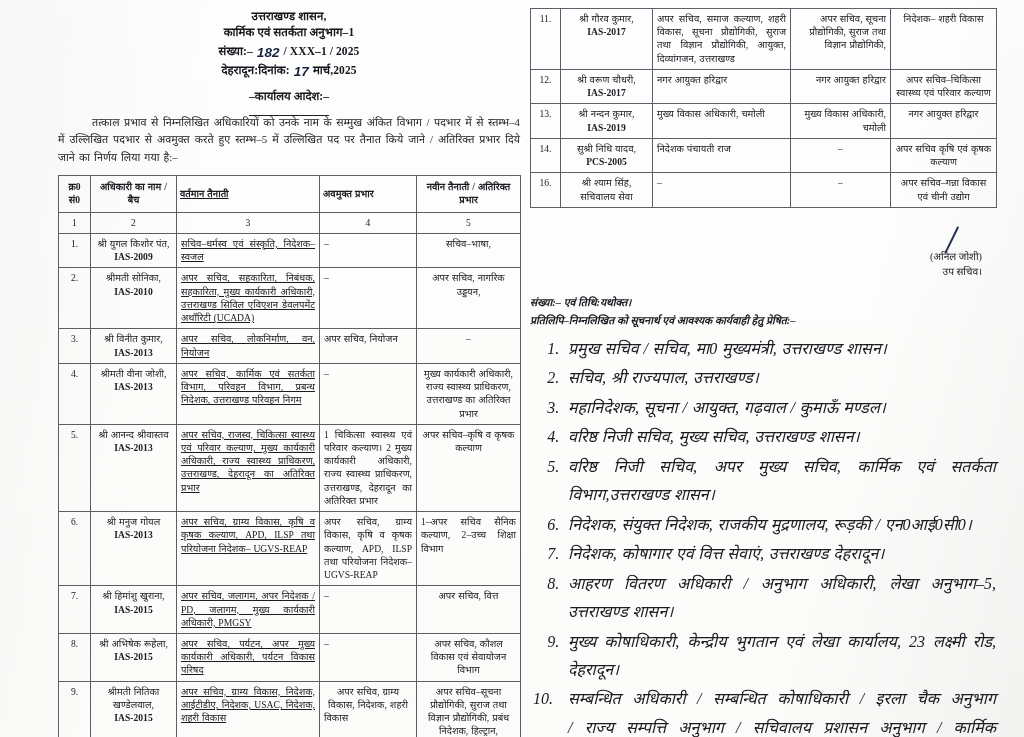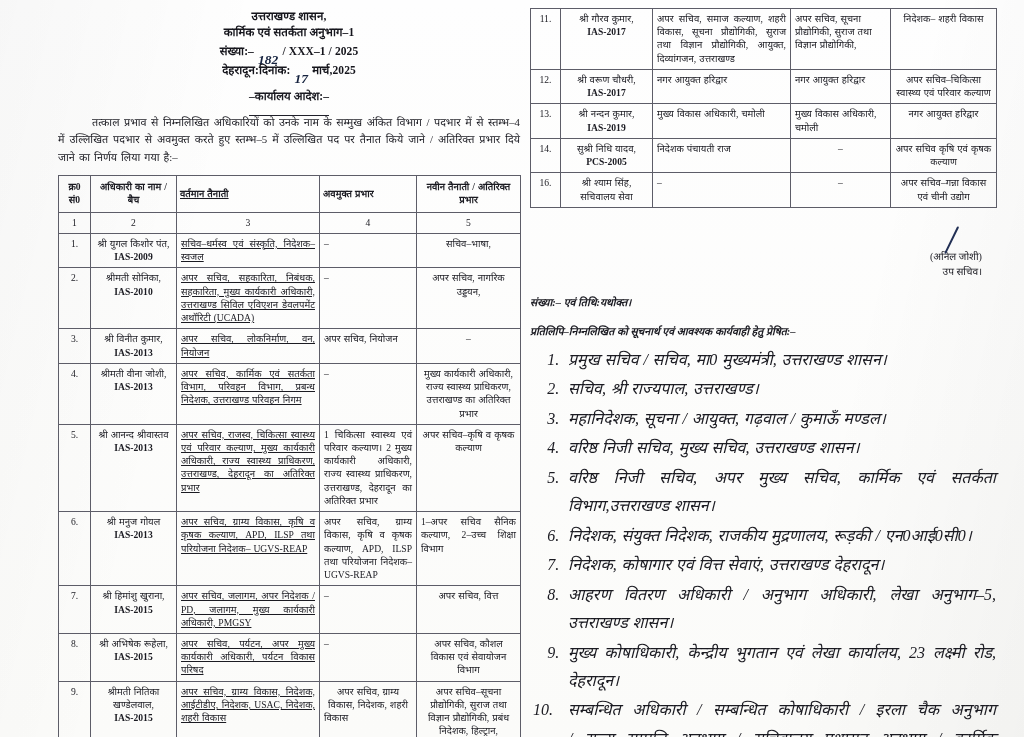--- a/index.html
+++ b/index.html
@@ -41,28 +41,28 @@
   .doc-head {
     text-align: center;
     line-height: 1.42;
     font-size: 11.5px;
     font-weight: 700;
     letter-spacing: .1px;
     color: #15151c;
   }
   .doc-head .ln { display: block; white-space: nowrap; }
   .hand {
-    font-family: Liberation Serif, serif;
+    font-family: Liberation Sans, sans-serif;
     font-style: italic;
     font-weight: 700;
     font-size: 13.5px;
     color: #16233f;
     padding: 0 1px;
     position: relative;
-    top: 9px;
+    top: 2px;
   }
   .order-title {
     text-align: center;
     font-size: 11.5px;
     font-weight: 700;
     margin-top: 9px;
     margin-bottom: 8px;
   }
   .order-title span {
     border-bottom: 1.1px solid #20202a;
@@ -108,21 +108,21 @@
   .colnum td { text-align: center; font-weight: 700; padding: 1px 2px 2px 2px; }
   .nm { display: block; }
   .bat { display: block; font-weight: 700; }
   .bat-inline { font-weight: 700; }
   .just { text-align: justify; text-align-last: left; }
 
   
   .r-num  { width: 30px;  text-align: center; }
   .r-name { width: 92px;  text-align: center; }
   .r-cur  { width: 138px; text-align: justify; text-align-last: left; }
-  .r-rel  { width: 100px; text-align: left; }
+  .r-rel  { width: 100px; text-align: right; }
   .r-new  { width: 106px; text-align: center; }
 
   
   .sig-top {
     margin-top: 16px;
     text-align: right;
     padding-right: 14px;
     font-size: 10.2px;
     line-height: 1.45;
   }
@@ -144,21 +144,21 @@
   .sig-name { display: block; font-weight: 400; }
   .sig-desig { display: block; }
 
   .closing {
     margin-top: 16px;
     font-size: 10.6px;
     line-height: 1.58;
     font-style: italic;
   }
   .closing .l1 { font-weight: 700; }
-  .closing .l2 { font-weight: 700; margin-top: 12px; }
+  .closing .l2 { font-weight: 700; margin-top: 1px; }
 
   ol.dist {
     margin: 5px 0 0 0;
     padding-left: 34px;
     font-size: 16px;
     line-height: 1.78;
   }
   ol.dist li {
     padding-left: 4px;
     margin-bottom: 1px;

